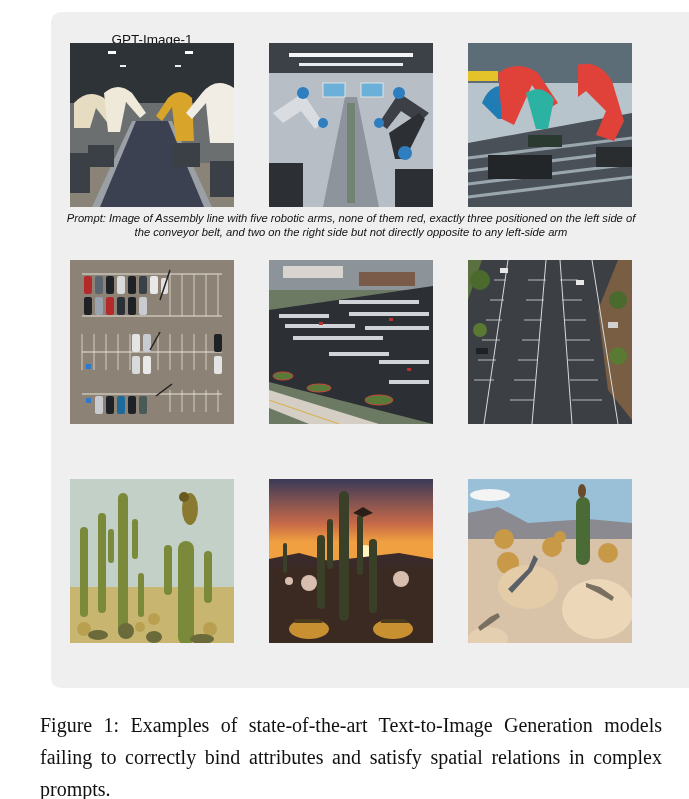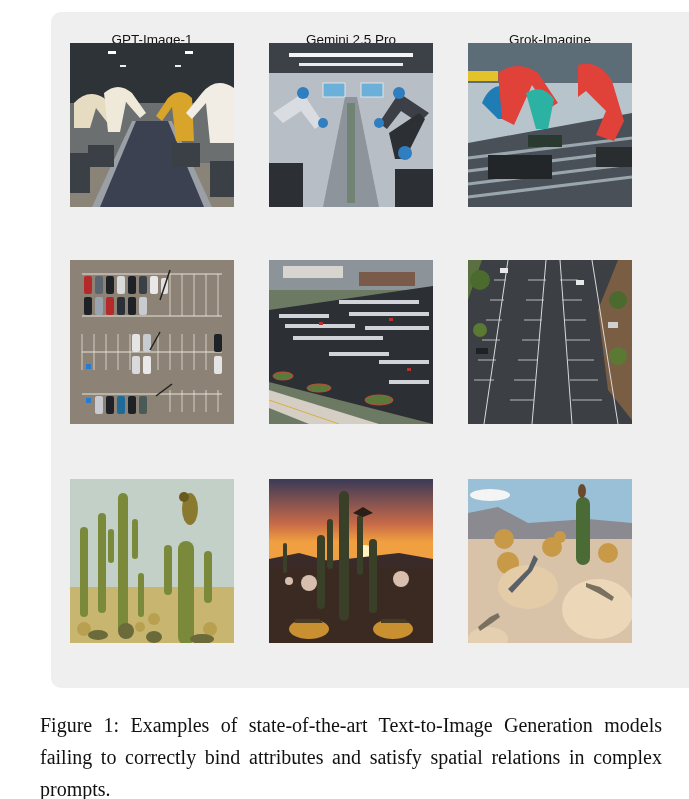--- a/index.html
+++ b/index.html
@@ -26,22 +26,20 @@
       font-family: "Liberation Serif", serif; font-size: 20px; line-height: 32px;
       color: #111; text-align: justify;
     }
   </style>
 </head>
 <body>
 
 <div class="panel">
 
   <div class="col-title" style="left:19px;">GPT-Image-1</div>
-  <div class="col-title" style="left:218px;">Gemini 2.5 Pro</div>
-  <div class="col-title" style="left:417px;">Grok-Imagine</div>
 
   <div class="img" style="left:19px; top:31px;" title="Factory conveyor with white and yellow robotic arms">
     <svg viewBox="0 0 164 164">
       <rect width="164" height="164" fill="#2e3338"></rect>
       <rect x="0" y="60" width="164" height="60" fill="#6b6f70"></rect>
       <rect x="0" y="120" width="164" height="44" fill="#8a8478"></rect>
       <rect x="38" y="8" width="8" height="3" fill="#fff"></rect>
         <rect x="115" y="8" width="8" height="3" fill="#fff"></rect>
       <rect x="50" y="22" width="6" height="2" fill="#eee"></rect>
         <rect x="105" y="22" width="6" height="2" fill="#eee"></rect>
@@ -94,20 +92,21 @@
       <rect x="20" y="112" width="64" height="24" fill="#222629"></rect>
       <rect x="60" y="92" width="34" height="12" fill="#2b3a30"></rect>
       <path d="M0,28 l30,0 l0,10 l-30,0 z" fill="#e3c22a"></path>
       <path d="M14,60 q10,-24 30,-14 l-4,30 l-10,0 z" fill="#1f7cb4"></path>
       <path d="M30,30 q20,-14 40,0 l20,30 l-10,6 l-16,-24 l-18,40 l-12,-6 z" fill="#e0423a"></path>
       <path d="M58,50 q16,-10 28,6 l-6,30 l-12,0 z" fill="#2bb2a2"></path>
       <path d="M110,22 q20,-6 34,16 l12,40 l-10,20 l-18,-6 l10,-24 l-20,-20 l-8,6 z" fill="#e0423a"></path>
       <rect x="128" y="104" width="36" height="20" fill="#2a2d30"></rect>
     </svg>
   </div>
+  <div class="prompt" style="top:200px;">Prompt: Image of Assembly line with five robotic arms, none of them red, exactly three positioned on the left side of the conveyor belt, and two on the right side but not directly opposite to any left-side arm</div>
 
   <div class="img" style="left:19px; top:248px;" title="Top-down parking lot with partially filled rows">
     <svg viewBox="0 0 164 164">
       <rect width="164" height="164" fill="#8c8275"></rect>
       <g stroke="#e8e3da" stroke-width="1">
         <line x1="12" y1="14" x2="152" y2="14"></line>
           <line x1="12" y1="56" x2="152" y2="56"></line>
         <line x1="12" y1="92" x2="152" y2="92"></line>
           <line x1="12" y1="134" x2="152" y2="134"></line>
       </g>

